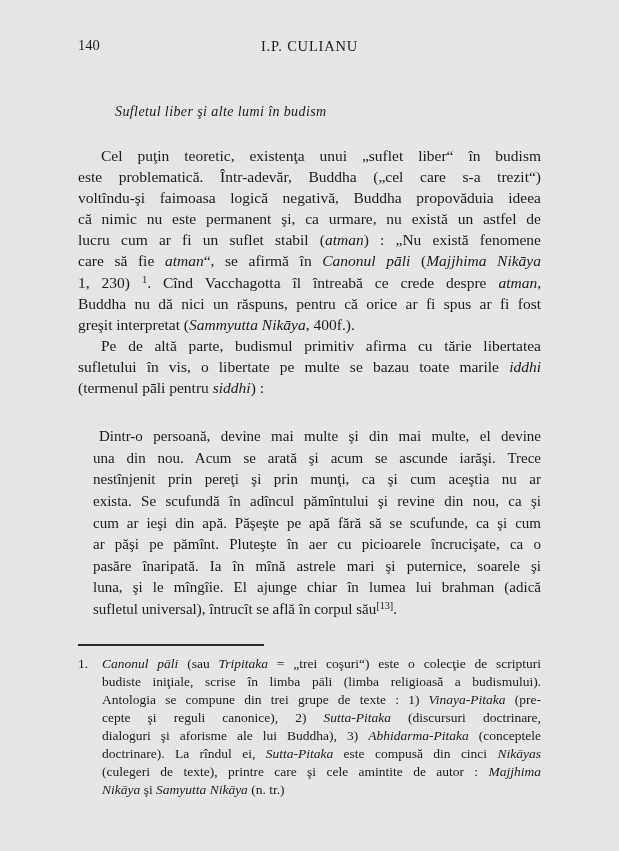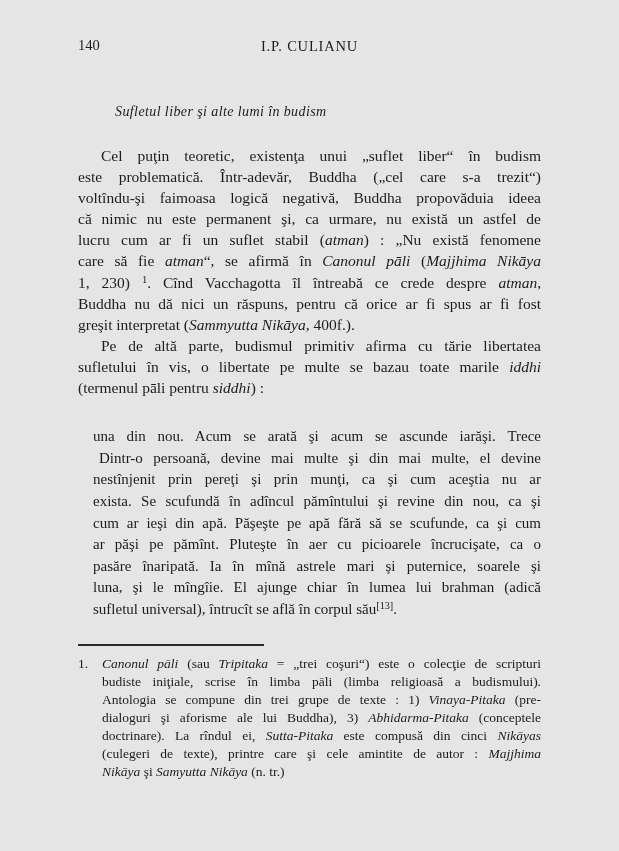--- a/index.html
+++ b/index.html
@@ -57,37 +57,38 @@
         <div class="tline"><span>1, 230) </span><sup>1</sup><span>. Cînd Vacchagotta îl întreabă ce crede despre </span><em>atman</em><span>,</span></div>
         <div class="tline"><span>Buddha nu dă nici un răspuns, pentru că orice ar fi spus ar fi fost</span></div>
         <div class="tline last"><span>greşit interpretat (</span><em>Sammyutta Nikāya</em><span>, 400f.).</span></div>
       </div>
     <div class="paragraph">
         <div class="tline indent"><span>Pe de altă parte, budismul primitiv afirma cu tărie libertatea</span></div>
         <div class="tline"><span>sufletului în vis, o libertate pe multe se bazau toate marile </span><em>iddhi</em></div>
         <div class="tline last"><span>(termenul pāli pentru </span><em>siddhi</em><span>) :</span></div>
       </div>
     <div class="quote-block">
+        <div class="tline indent"><span>Dintr-o persoană, devine mai multe şi din mai multe, el devine</span></div>
         <div class="tline"><span>una din nou. Acum se arată şi acum se ascunde iarăşi. Trece</span></div>
-        <div class="tline indent"><span>Dintr-o persoană, devine mai multe şi din mai multe, el devine</span></div>
         <div class="tline"><span>nestînjenit prin pereţi şi prin munţi, ca şi cum aceştia nu ar</span></div>
         <div class="tline"><span>exista. Se scufundă în adîncul pămîntului şi revine din nou, ca şi</span></div>
         <div class="tline"><span>cum ar ieşi din apă. Păşeşte pe apă fără să se scufunde, ca şi cum</span></div>
         <div class="tline"><span>ar păşi pe pămînt. Pluteşte în aer cu picioarele încrucişate, ca o</span></div>
         <div class="tline"><span>pasăre înaripată. Ia în mînă astrele mari şi puternice, soarele şi</span></div>
         <div class="tline"><span>luna, şi le mîngîie. El ajunge chiar în lumea lui brahman (adică</span></div>
         <div class="tline last"><span>sufletul universal), întrucît se află în corpul său</span><sup>[13]</sup><span>.</span></div>
       </div>
     <div class="footnote-separator"></div>
     <div class="footnote">
       <span class="footnote-marker">1.</span>
       <div class="footnote-lines">
           <div class="tline"><em>Canonul pāli</em><span> (sau </span><em>Tripitaka</em><span> = „trei coşuri“) este o colecţie de scripturi</span></div>
           <div class="tline"><span>budiste iniţiale, scrise în limba pāli (limba religioasă a budismului).</span></div>
           <div class="tline"><span>Antologia se compune din trei grupe de texte : 1) </span><em>Vinaya-Pitaka</em><span> (pre-</span></div>
+          <div class="tline"><span>cepte şi reguli canonice), 2) </span><em>Sutta-Pitaka</em><span> (discursuri doctrinare,</span></div>
           <div class="tline"><span>dialoguri şi aforisme ale lui Buddha), 3) </span><em>Abhidarma-Pitaka</em><span> (conceptele</span></div>
           <div class="tline"><span>doctrinare). La rîndul ei, </span><em>Sutta-Pitaka</em><span> este compusă din cinci </span><em>Nikāyas</em></div>
           <div class="tline"><span>(culegeri de texte), printre care şi cele amintite de autor : </span><em>Majjhima</em></div>
           <div class="tline last"><em>Nikāya</em><span> şi </span><em>Samyutta Nikāya</em><span> (n. tr.)</span></div>
         </div>
     </div>
   </div>
 
 </div>
 

